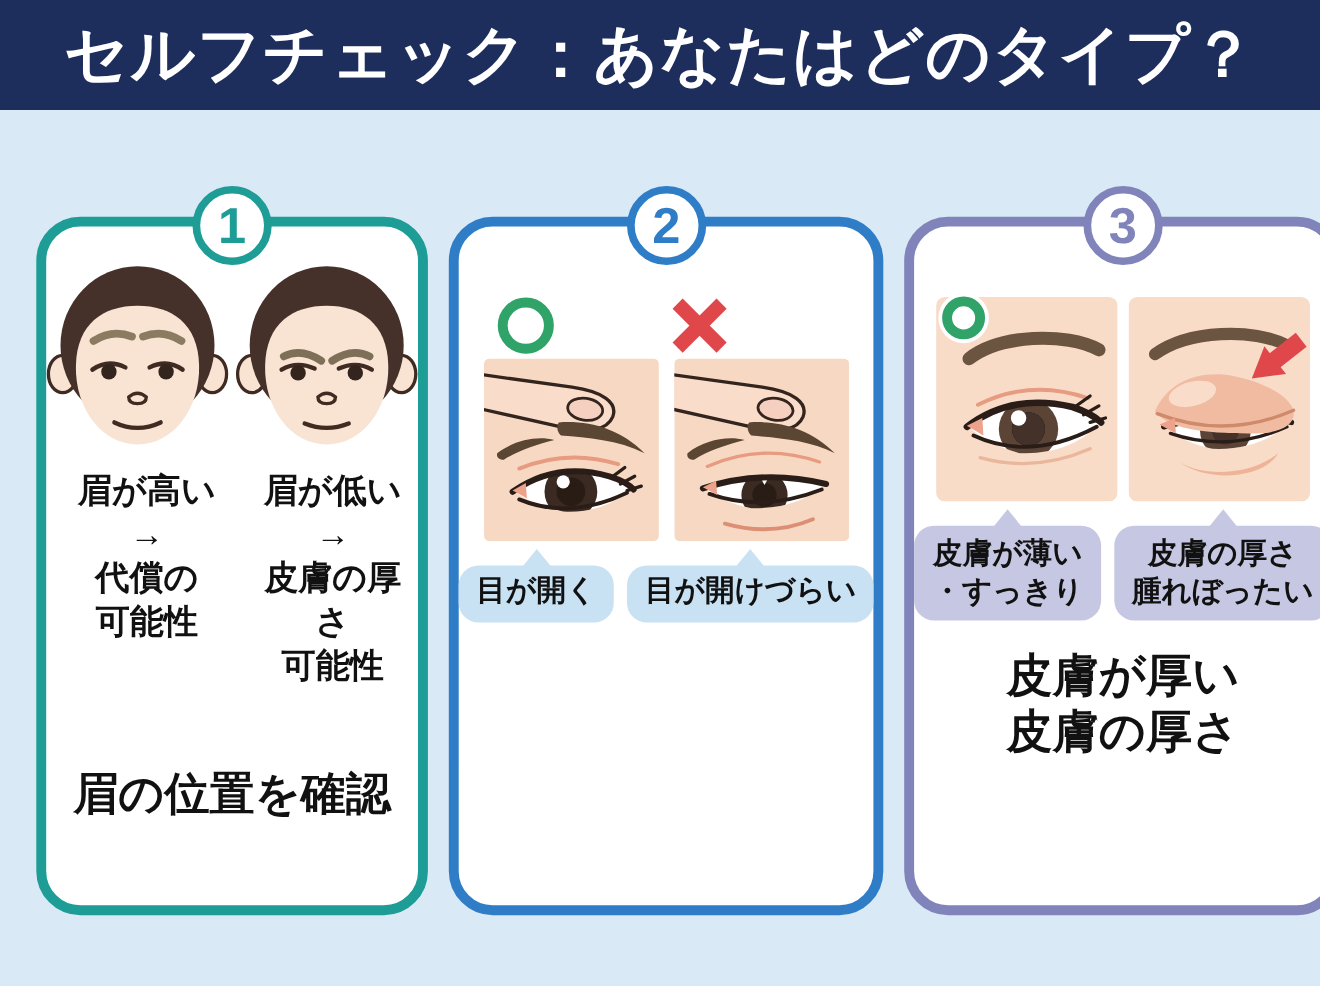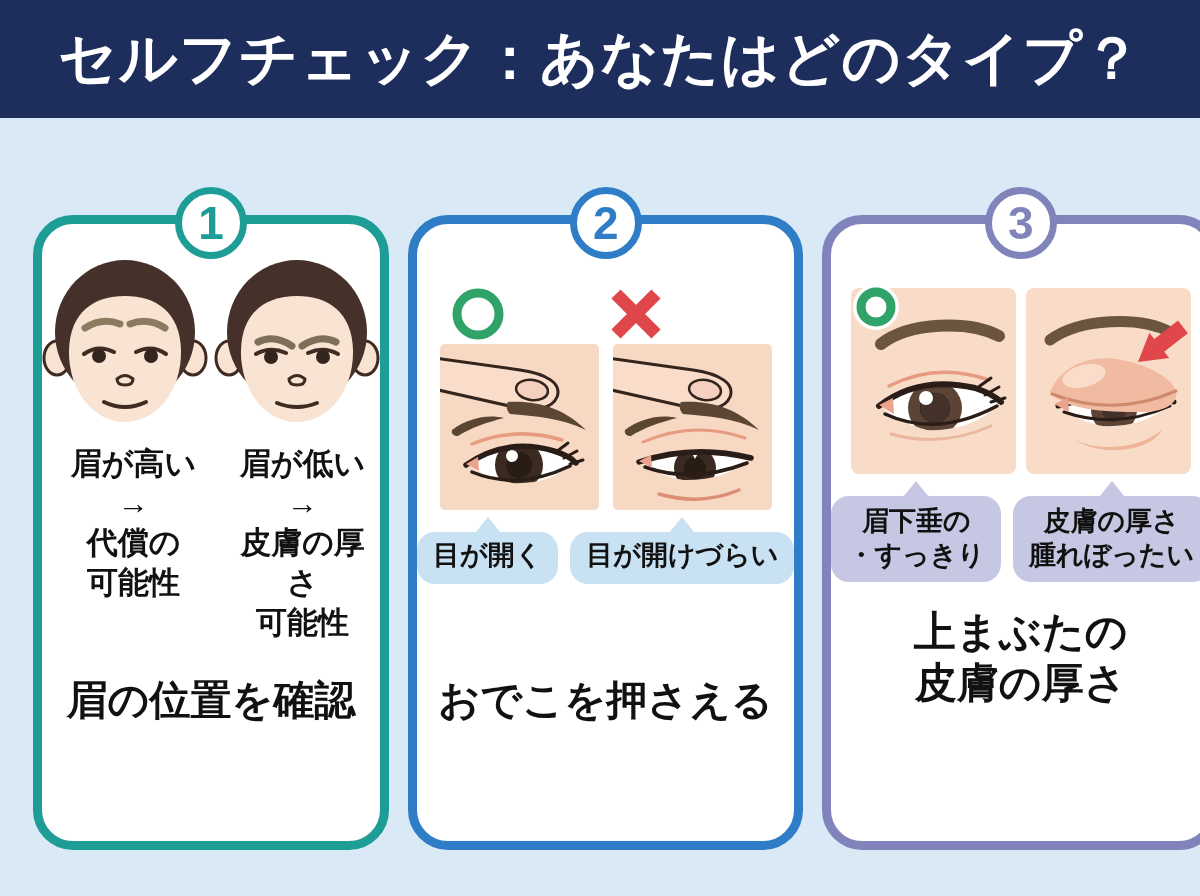--- a/index.html
+++ b/index.html
@@ -5,39 +5,39 @@
   :root{
     --header-bg:#1d2d5c; --page-bg:#d9eaf6; --card-bg:#ffffff; --text:#111111;
     --bubble-blue:#c9e2f3; --bubble-purple:#c6c7e2;
     --good-green:#2fa368; --bad-red:#e0474b;
   }
   html,body{margin:0;padding:0;}
   body{
     width:1200px;height:896px;background:var(--page-bg);overflow:hidden;
     font-family:"Liberation Sans","DejaVu Sans",sans-serif;color:var(--text);
   }
-  .header{height:118px;background:var(--header-bg);display:flex;align-items:center;justify-content:center;}
+  .header{height:100px;background:var(--header-bg);display:flex;align-items:center;justify-content:center;}
   .header-title{color:#fff;font-size:58px;font-weight:900;letter-spacing:1px;margin:0;white-space:nowrap;}
   .cards{display:flex;gap:19px;padding:0 33px;margin-top:97px;}
   .card{
     position:relative;flex:1;height:635px;background:var(--card-bg);
     border:9px solid var(--accent);border-radius:40px;box-sizing:border-box;
     display:flex;flex-direction:column;align-items:center;
   }
   .badge{
     position:absolute;top:-37px;left:50%;transform:translateX(-50%);
     width:72px;height:72px;background:#fff;border:7px solid var(--accent);border-radius:50%;
     display:flex;align-items:center;justify-content:center;
     font-size:46px;font-weight:900;color:var(--accent);box-sizing:border-box;z-index:2;
   }
   
   .faces-row{display:flex;gap:6px;margin-top:26px;}
   .captions-row{display:flex;width:100%;margin-top:16px;}
   .caption-col{flex:1;text-align:center;font-size:31px;font-weight:900;line-height:1.28;margin-left:14px;}
-  .card-title{font-size:41px;font-weight:900;margin-top:auto;margin-bottom:113px;white-space:nowrap;}
+  .card-title{font-size:41px;font-weight:900;margin-top:auto;margin-bottom:74px;white-space:nowrap;}
   
   .marks{position:relative;width:332px;height:56px;margin-top:62px;}
   .mark{position:absolute;top:0;}
   .mark-good{left:10px;}
   .mark-bad{left:168px;}
   .panels{display:flex;gap:14px;margin-top:2px;}
   .panel{position:relative;width:159px;height:166px;}
   .panel svg{display:block;}
   .bubbles{display:flex;width:100%;margin-top:22px;justify-content:center;gap:12px;}
   .bubble{
@@ -180,21 +180,20 @@
           <path d="M32,123 Q80,140 134,119" stroke="#2a1d17" stroke-width="3.5" fill="none" stroke-linecap="round"></path>
           <path d="M46,150 Q88,162 126,146" stroke="#dd8f76" stroke-width="3.5" fill="none" stroke-linecap="round"></path>
           <path d="M26,117 L38,111 L39,124 Z" fill="#eda28c"></path>
         </svg>
       </div>
     </div>
     <div class="bubbles">
       <div class="bubble blue">目が開く</div>
       <div class="bubble blue">目が開けづらい</div>
     </div>
-    <div class="card-title">おでこを押さえる</div>
   </div>
 
   <div class="card" style="--accent: #8084ba;">
     <div class="badge">3</div>
     <div class="panels3">
 
       <div class="panel3">
         <svg class="ring-overlay" width="56" height="56" viewBox="0 0 56 56">
           <circle cx="28" cy="28" r="23" fill="#ffffff"></circle>
           <circle cx="28" cy="28" r="15" fill="none" stroke="var(--good-green)" stroke-width="9"></circle>
@@ -247,29 +246,29 @@
           <path d="M28,116 L42,110 L43,124 Z" fill="#eda28c"></path>
           <g transform="translate(112,74) rotate(-38)">
             <polygon points="0,0 27,-16 27,16" fill="var(--bad-red)"></polygon>
             <rect x="25" y="-8" width="32" height="16" fill="var(--bad-red)"></rect>
           </g>
         </svg>
       </div>
     </div>
     <div class="bubbles">
       <div class="bubble purple">
-        <div>眉下垂の</div>
+        <div>皮膚が薄い</div>
         <div>・すっきり</div>
       </div>
       <div class="bubble purple">
         <div>皮膚の厚さ</div>
         <div>腫れぼったい</div>
       </div>
     </div>
     <div class="heading3">
-      <div>上まぶたの</div>
+      <div>皮膚が厚い</div>
       <div>皮膚の厚さ</div>
     </div>
     <div class="subtext3">
     </div>
   </div>
 
 </div>
 
 </body></html>

